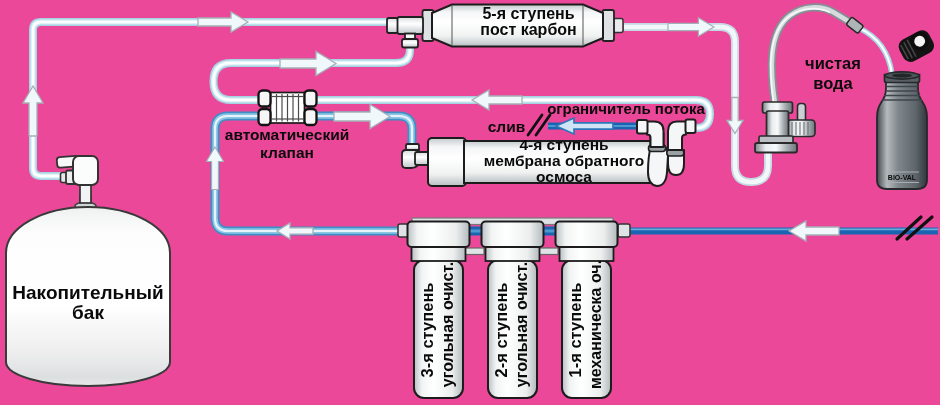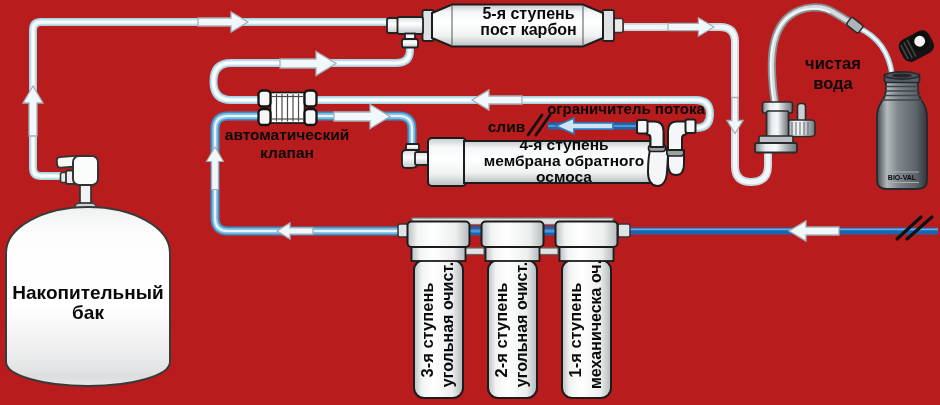--- a/index.html
+++ b/index.html
@@ -1,16 +1,16 @@
 <!DOCTYPE html>
 <html><head>
 <meta charset="utf-8">
 <style>
   html,body{margin:0;padding:0;background:#ffffff;}
-  #wrap{position:relative;width:940px;height:405px;background:#b91c1c;overflow:hidden;}
+  #wrap{position:relative;width:940px;height:405px;background:#ec4899;overflow:hidden;}
   text{font-family:"Liberation Sans",sans-serif;font-weight:bold;fill:#0a0a0a;}
 </style>
 </head>
 <body>
 <div id="wrap">
 <svg width="940" height="405" viewBox="0 0 940 405">
 <defs>
   <path id="ar50" d="M0,0 L-17,-10 L-17,-4 L-50,-4 L-50,4 L-17,4 L-17,10 Z"></path>
   <path id="ar36" d="M0,0 L-13,-8 L-13,-3.2 L-36,-3.2 L-36,3.2 L-13,3.2 L-13,8 Z"></path>
   <path id="ar56" d="M0,0 L-20,-12 L-20,-4.5 L-56,-4.5 L-56,4.5 L-20,4.5 L-20,12 Z"></path>

